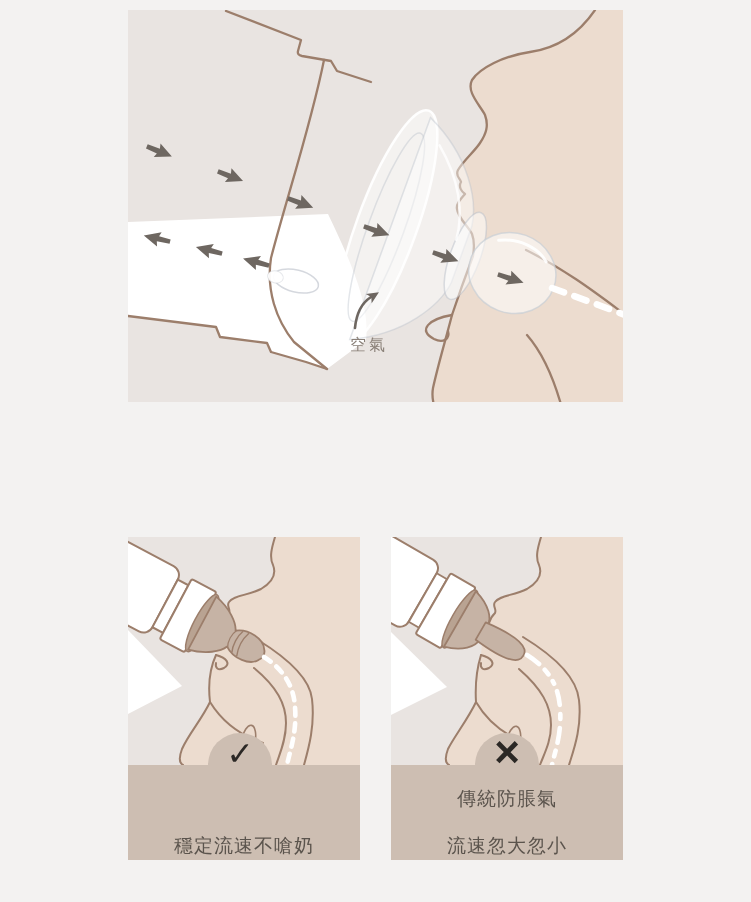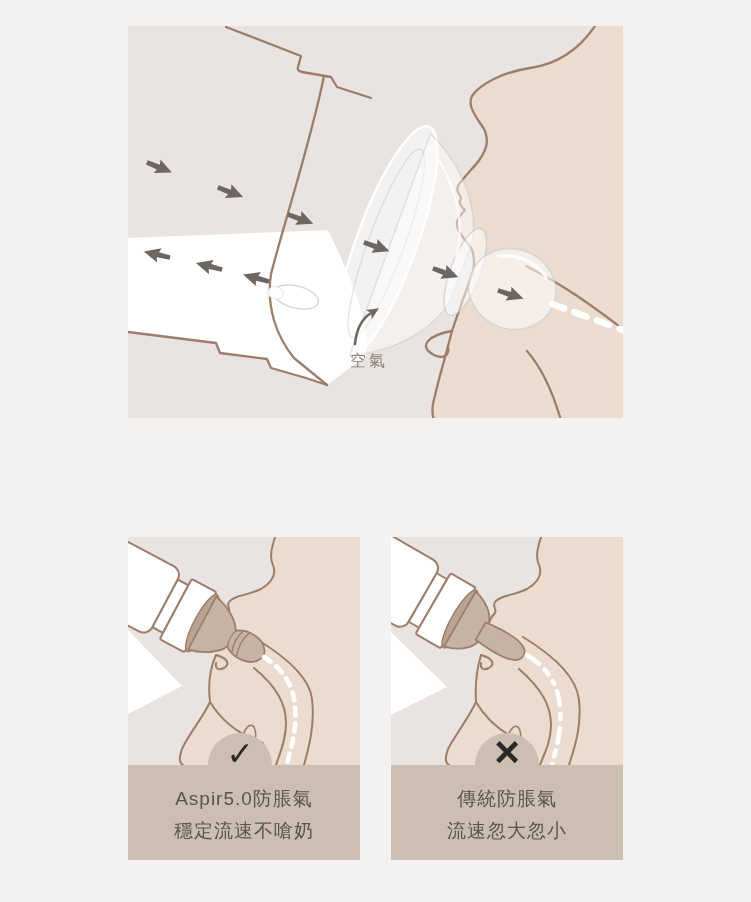--- a/index.html
+++ b/index.html
@@ -3,40 +3,40 @@
 <meta charset="utf-8">
 <style>
   html,body{margin:0;padding:0;}
   body{
     width:751px;height:902px;position:relative;overflow:hidden;
     background:#f3f2f1;
     font-family:"Liberation Sans","DejaVu Sans",sans-serif;
   }
   .panel{position:absolute;overflow:hidden;background:#e9e4e1;}
   .panel svg{position:absolute;left:0;top:0;display:block;}
-  #top-panel{left:128px;top:26px;width:495px;height:392px;}
+  #top-panel{left:128px;top:10px;width:495px;height:392px;}
   #bl-panel{left:128px;top:537px;width:232px;height:323px;}
   #br-panel{left:391px;top:537px;width:232px;height:323px;}
 
   .air-label{
     position:absolute;left:222px;top:325px;width:100px;
     font-size:16px;letter-spacing:3px;color:#8a8078;
   }
   .verdict{
     position:absolute;width:56px;text-align:center;
     color:#2b2825;font-weight:bold;
   }
   .verdict-check{left:84px;top:199px;font-size:33px;line-height:36px;}
   .verdict-cross{left:88px;top:193px;font-size:44px;line-height:44px;}
   .cap{
     position:absolute;left:0;width:100%;text-align:center;
     color:#5b544d;font-size:19px;letter-spacing:1px;
   }
   .cap.l1{top:249px;}
-  .cap.l2{top:281px;}
+  .cap.l2{top:296px;}
 </style>
 </head>
 <body>
 
 <section class="panel" id="top-panel">
   <svg width="495" height="486" viewBox="0 0 495 486">
     <defs>
       <path id="arrow" d="M0,-1.8 L13,-2.4 L11.5,-7.5 L27,0 L10.5,7.5 L12,3 L0,2.6 Z"></path>
     </defs>
 
@@ -177,21 +177,20 @@
         <path d="M -24,-13 C -27,-5 -27,5 -24,13"></path>
       </g>
     </g>
 
     <path d="M 136,120 C 158,134 166,152 167,170 C 169,196 162,213 159,228" fill="none" stroke="#ffffff" stroke-width="4.6" stroke-dasharray="8 7.5" stroke-linecap="round"></path>
 
     <circle cx="112" cy="228" r="32" fill="#cdbeb2"></circle>
     <rect x="0" y="228" width="232" height="95" fill="#cdbeb2"></rect>
   </svg>
   <span class="verdict verdict-check">✓</span>
-  <span class="cap l1">Aspir5.0防脹氣</span>
   <span class="cap l2">穩定流速不嗆奶</span>
 </section>
 
 <section class="panel" id="br-panel">
   <svg width="232" height="323" viewBox="0 0 232 323">
     <rect x="0" y="0" width="232" height="323" fill="#e9e4e1"></rect>
 
     <path fill="#ecdccf" d="
       M 150,0 C 147,10 144,20 148,28 C 152,38 146,46 136,52
       C 122,59 109,58 104,65 C 101,69 106,72 104,76 C 101,79 99,82 98,86

